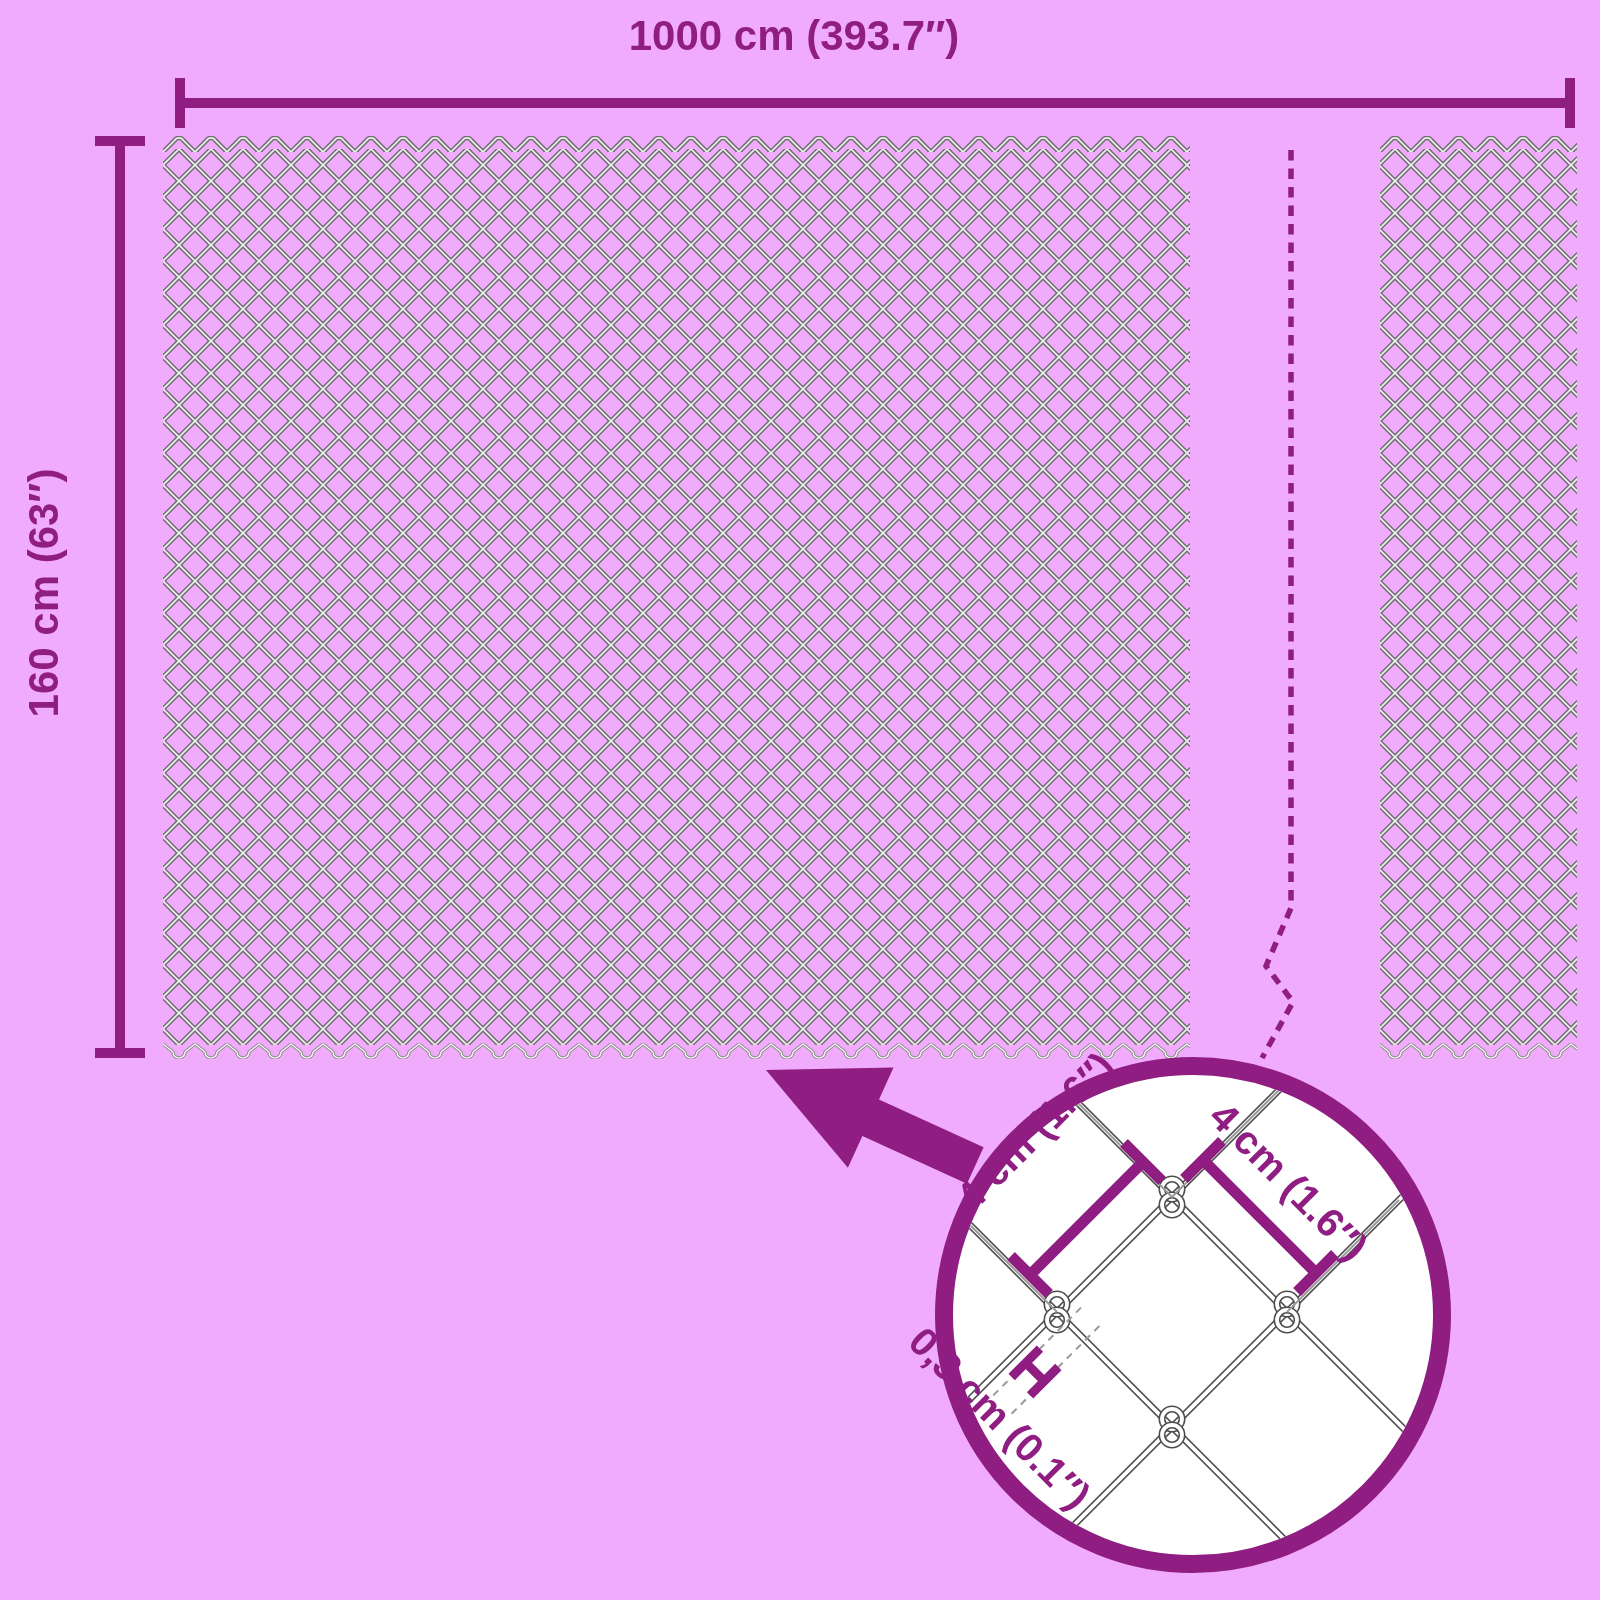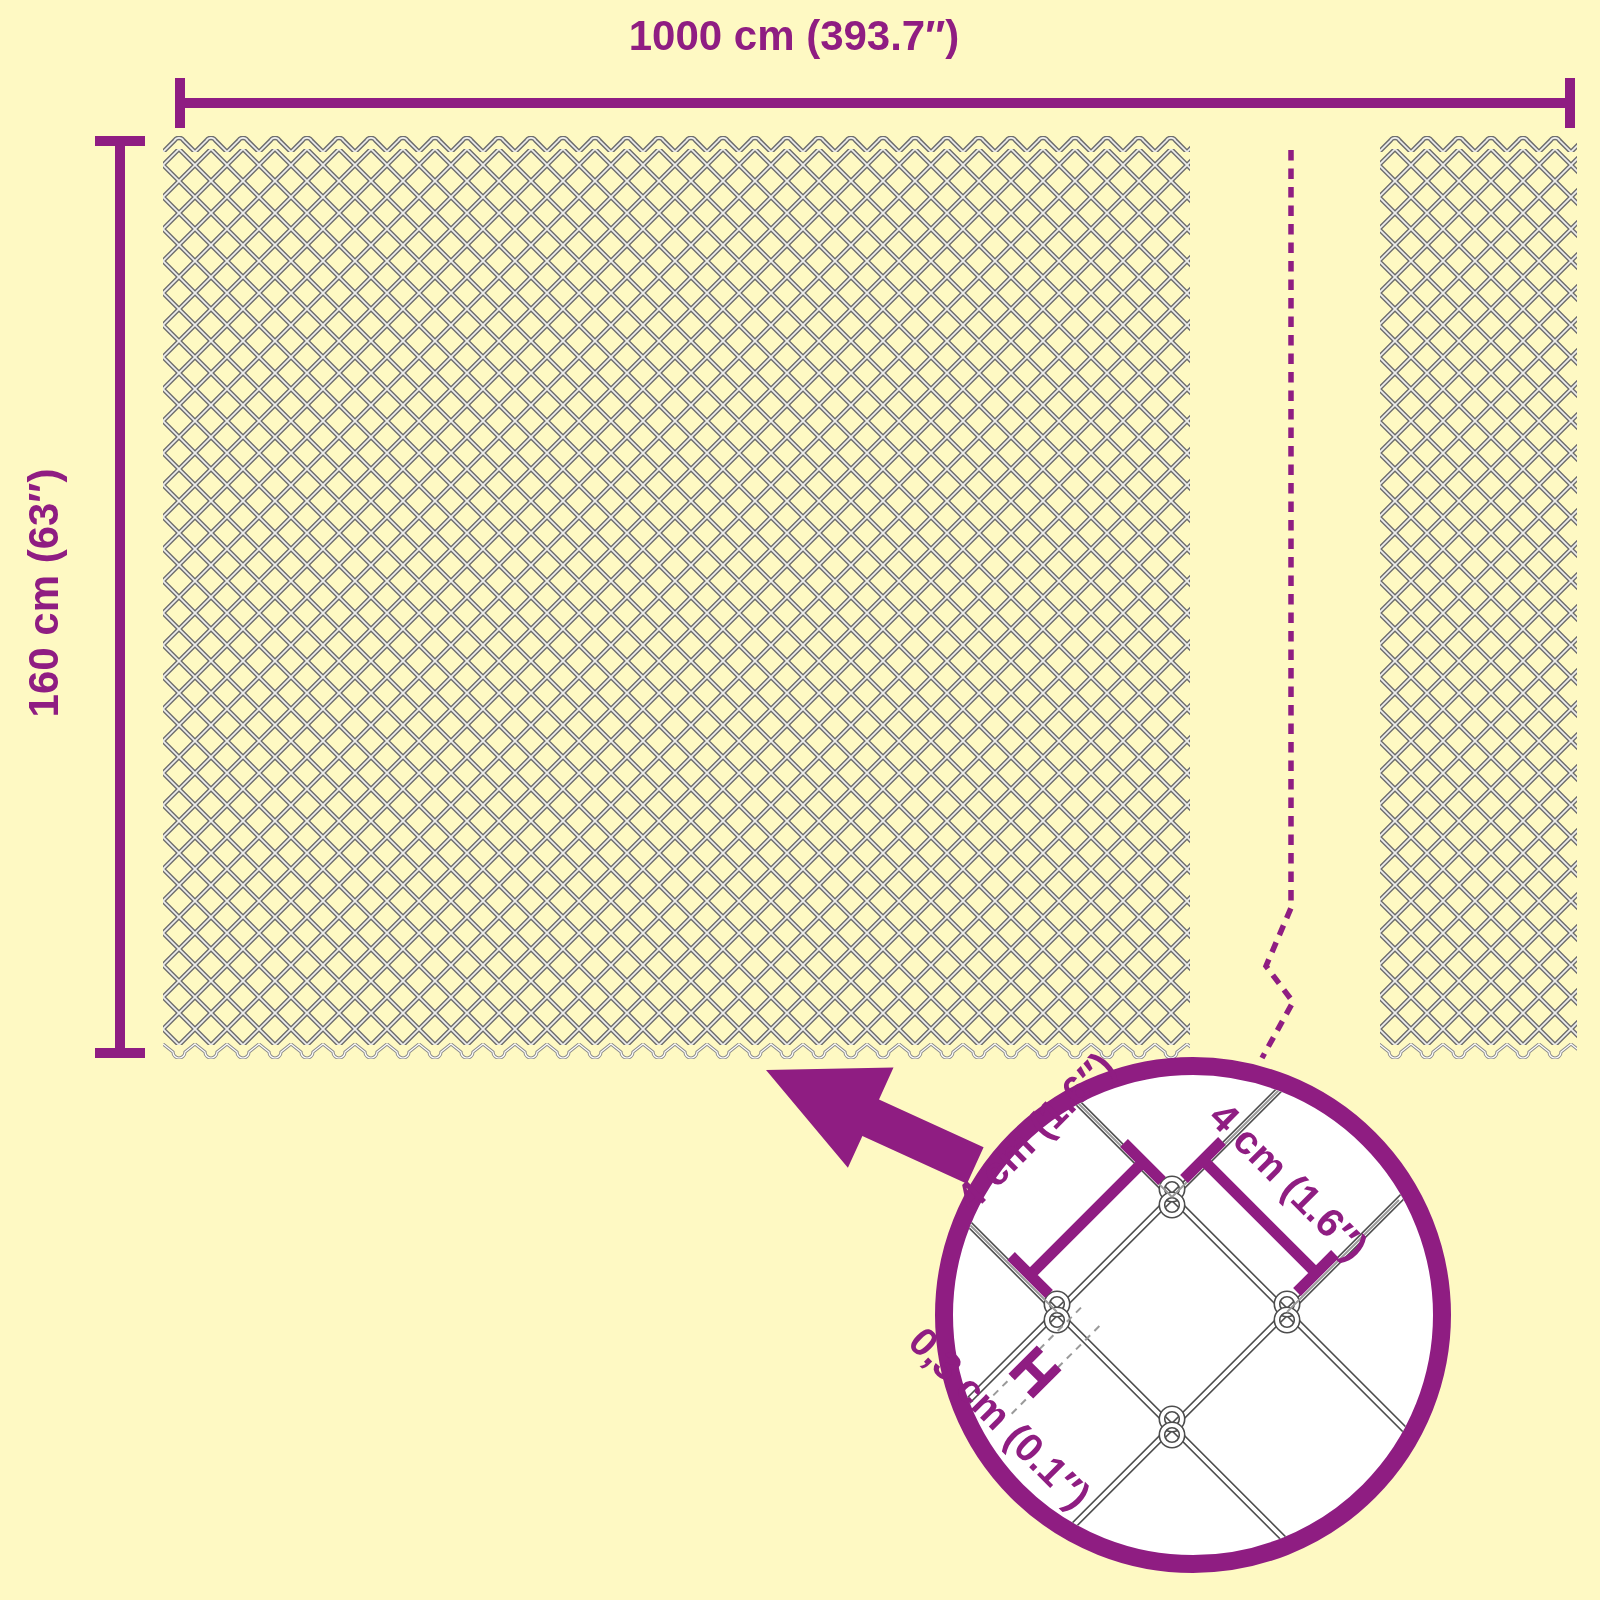--- a/index.html
+++ b/index.html
@@ -1,16 +1,16 @@
 <!DOCTYPE html>
 <html style="--accent: #8F1D82; --wire-dark: #6E6E6E; --wire-light: #EEEEEE; --magnified-wire-outline: #4D4D4D;"><head>
 <meta charset="utf-8">
 <style>
   html,body{margin:0;padding:0;background:#fff}
-  .stage{position:relative;width:1600px;height:1600px;background:#fef9c3;overflow:hidden}
+  .stage{position:relative;width:1600px;height:1600px;background:#f0abfc;overflow:hidden}
   .stage svg{position:absolute;left:0;top:0}
 
   .dim{stroke:var(--accent,#8F1D82);stroke-width:10;fill:none}
   .dashline{stroke:var(--accent,#8F1D82);stroke-width:5.5;fill:none;stroke-dasharray:10.5 8}
   .accent-fill{fill:var(--accent,#8F1D82)}
   .lens{fill:#fff;stroke:var(--accent,#8F1D82);stroke-width:18}
   .wire-d{fill:none;stroke:var(--wire-dark,#6E6E6E);stroke-width:4.6}
   .wire-l{fill:none;stroke:var(--wire-light,#EEEEEE);stroke-width:1.7}
   .loop-d{fill:none;stroke:#8A8A8A;stroke-width:3.2}
   .loop-l{fill:none;stroke:#FFFFFF;stroke-width:1.2}

